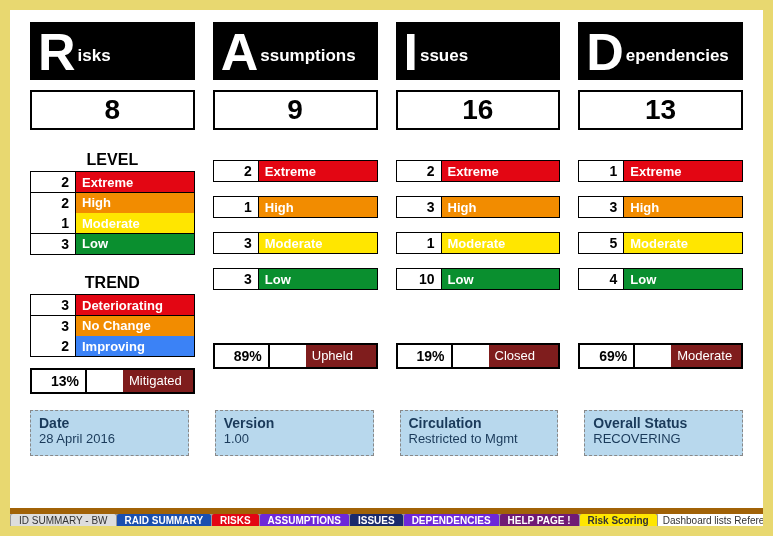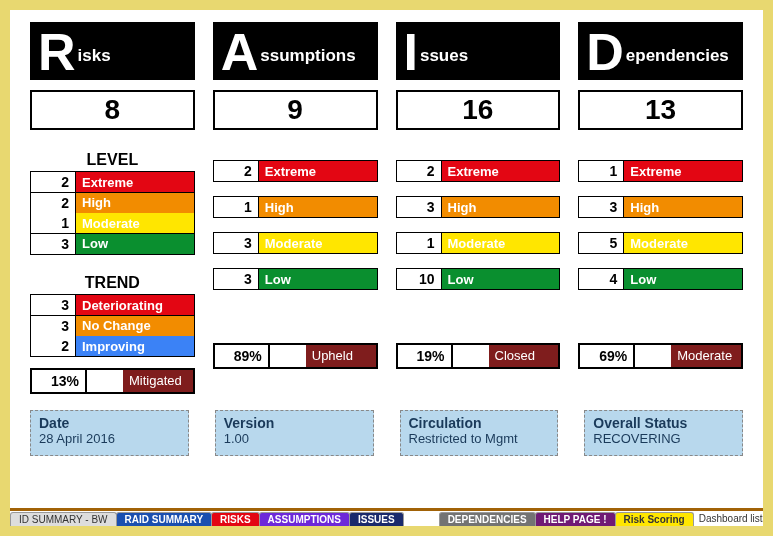--- a/index.html
+++ b/index.html
@@ -130,37 +130,37 @@
     bottom: 0;
     left: 0;
     right: 0;
     height: 18px;
     display: flex;
     font-size: 10px;
     align-items: center;
     background: #fff;
     overflow: hidden;
     white-space: nowrap;
-    border-top: 3px solid #a16207;
+    border-top: 6px solid #a16207;
   }
   .tab {
     padding: 1px 8px;
     border: 1px solid #999;
     border-bottom: none;
     border-radius: 3px 3px 0 0;
     margin-right: -1px;
     color: #fff;
     font-weight: bold;
   }
   .tab-grey { background: #ddd; color: #333; font-weight: normal;}
   .tab-blue { background: #1a4fb0; }
   .tab-red { background: #e30613; }
   .tab-orange { background: #6d28d9; }
   .tab-darkblue { background: #1a2a6c; }
-  .tab-green { background: #737373; margin-left: 36px; }
+  .tab-green { background: #6d28d9; }
   .tab-dgreen { background: #701a75; }
   .tab-yellow { background: #ffe600; color: #333; }
   .tabs-rest { padding-left: 6px; color: #333; }
 </style>
 </head>
 <body>
 
 <div class="cols">
 
   <div class="col">

